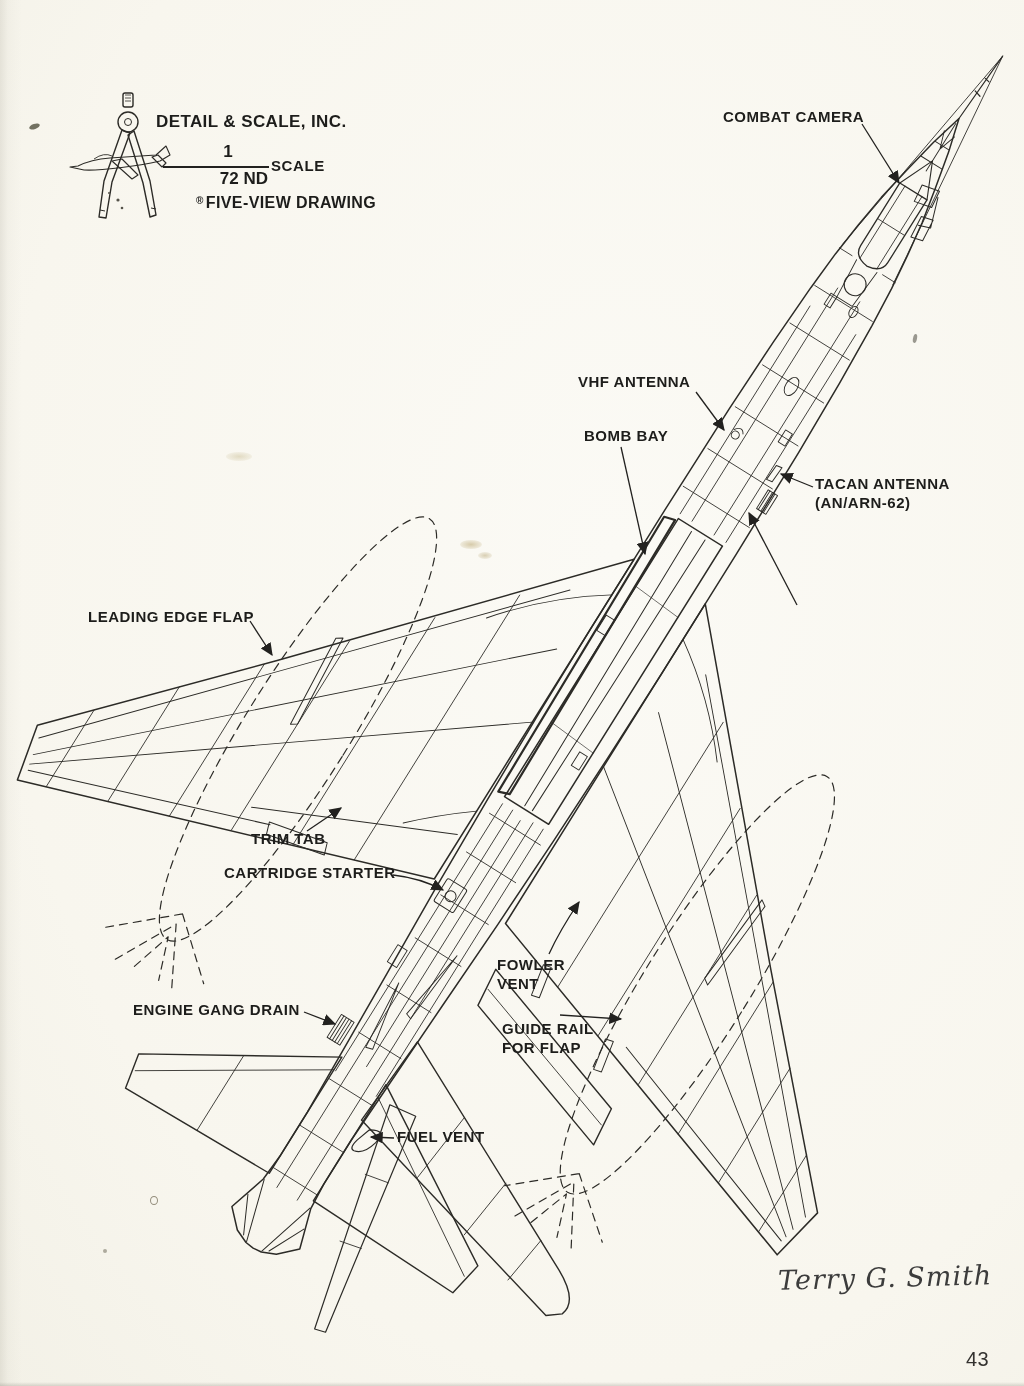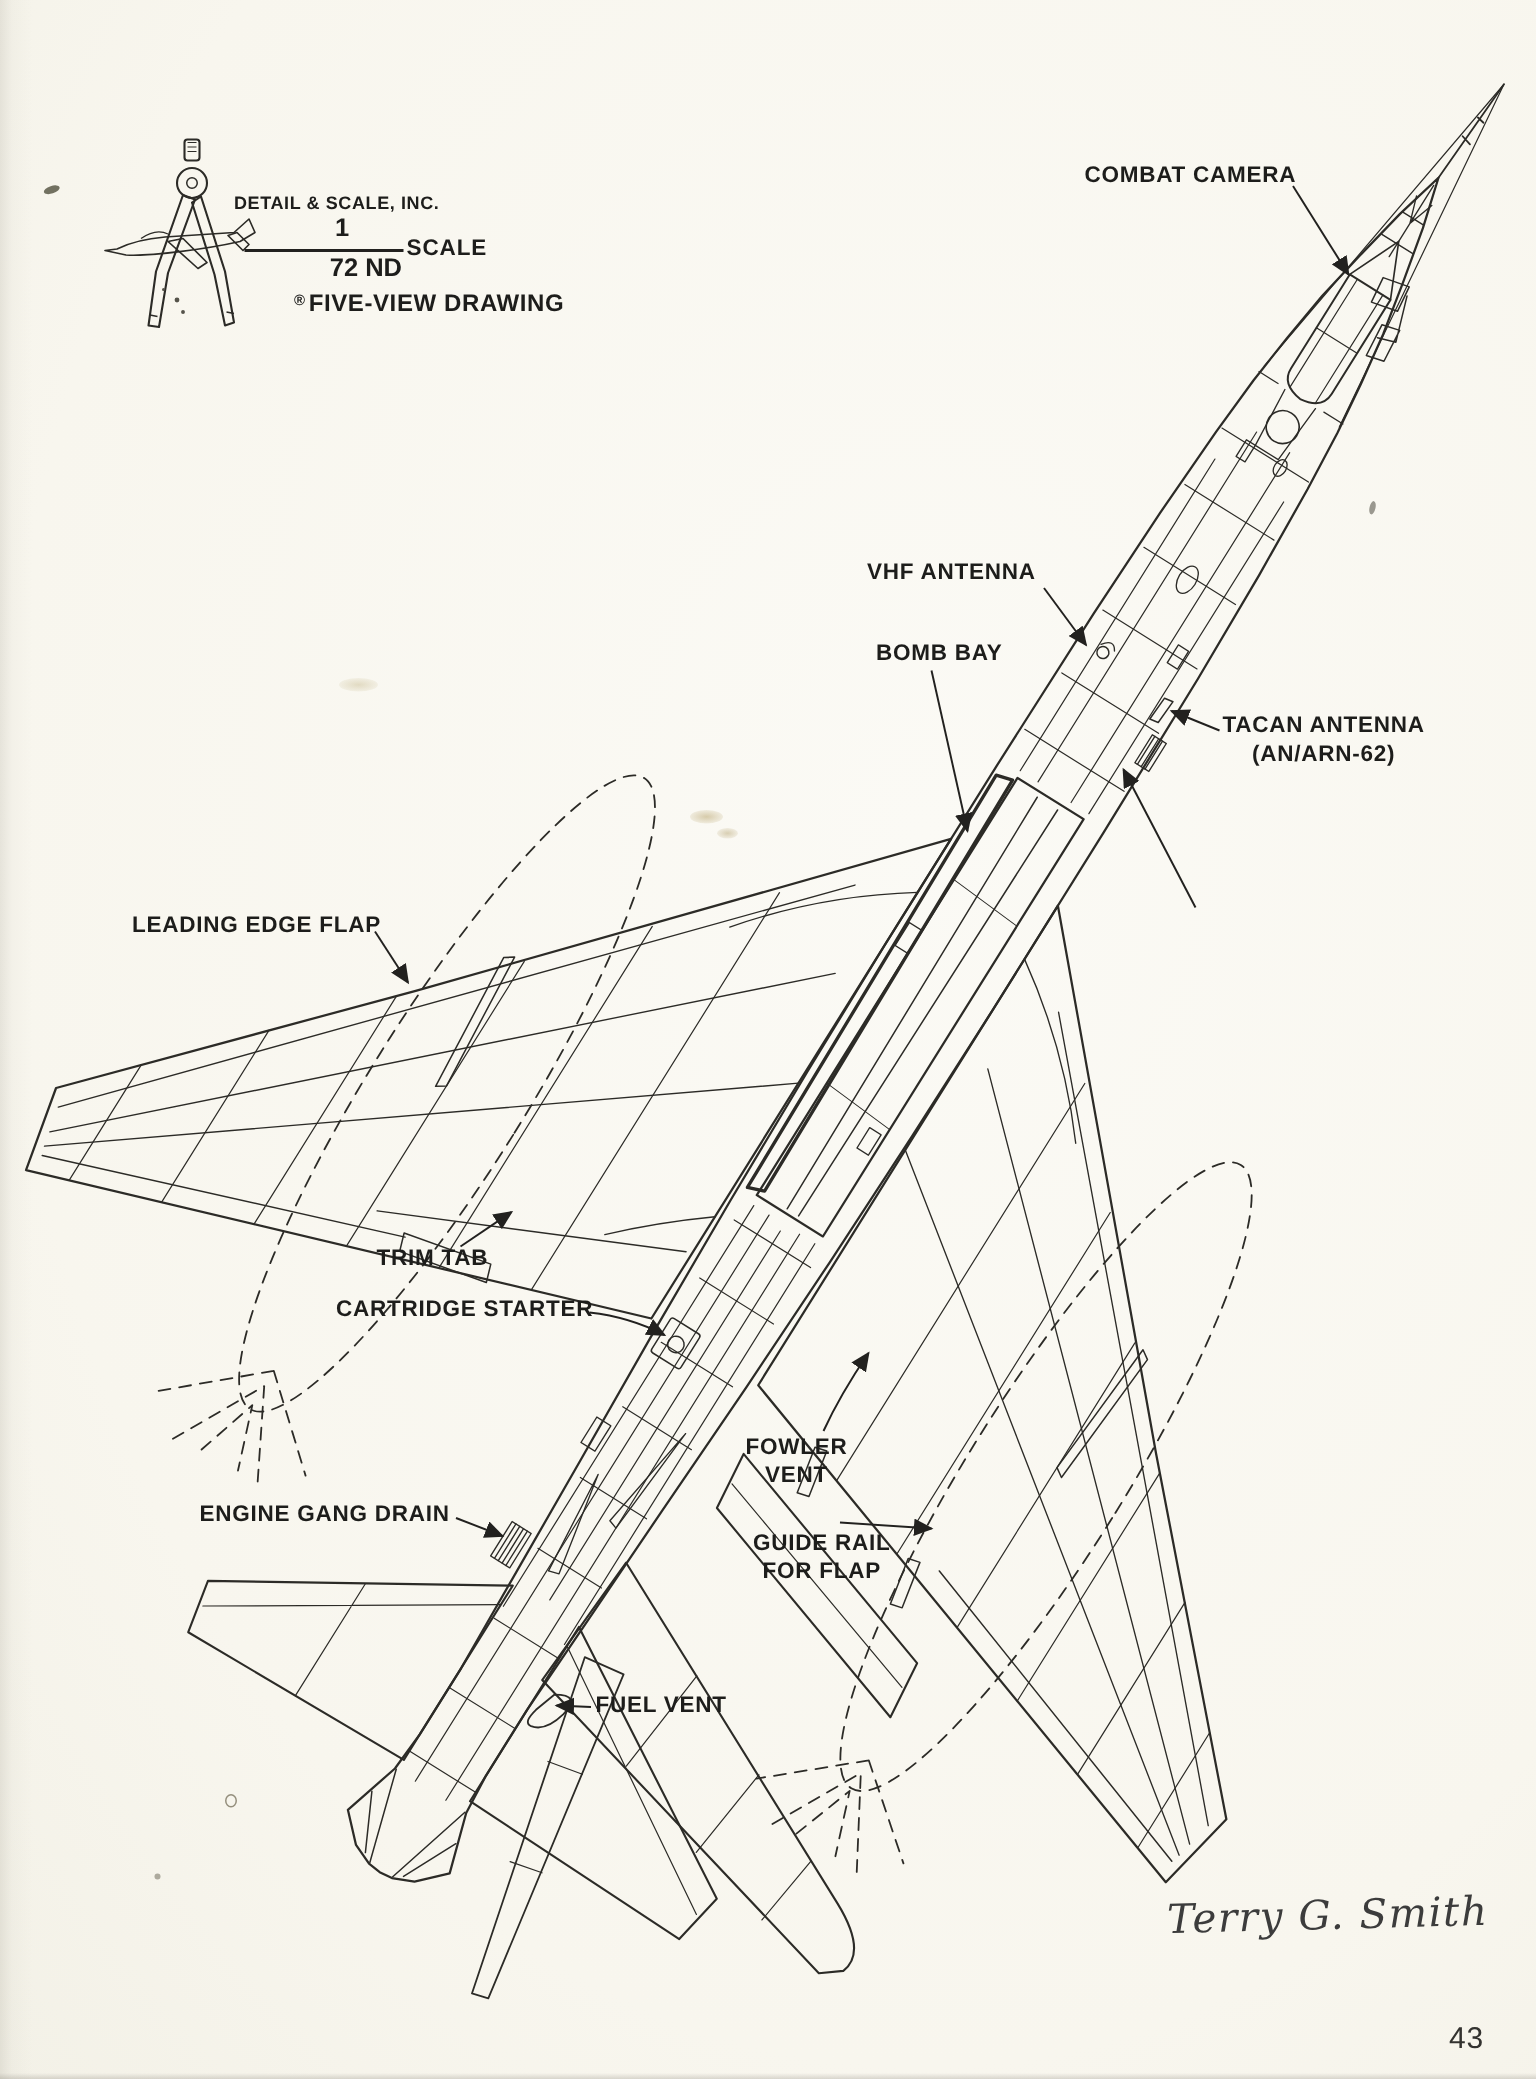--- a/index.html
+++ b/index.html
@@ -4,29 +4,29 @@
 <style>
   html,body{margin:0;padding:0;}
   body{width:1024px;height:1386px;position:relative;overflow:hidden;
        background:#faf8f1;font-family:"Liberation Sans",sans-serif;}
   #page{position:absolute;inset:0;
         background:linear-gradient(90deg,rgba(120,115,100,.14) 0,rgba(120,115,100,.04) 8px,rgba(0,0,0,0) 22px),
                    linear-gradient(0deg,rgba(120,115,105,.25) 0,rgba(0,0,0,0) 4px),
                    radial-gradient(ellipse at 60% 40%,#fbfaf5 0%,#f8f6ee 70%,#f3f1e7 100%);}
   .lbl{position:absolute;font-weight:bold;font-size:15px;line-height:19px;
        letter-spacing:.5px;color:#1d1d1b;white-space:nowrap;}
-  .lbl span{display:block;text-align:center;}
+  .lbl span{display:block;}
   svg{position:absolute;left:0;top:0;}
   .sig{position:absolute;left:778px;top:1262px;font-family:"DejaVu Serif",serif;
        font-style:italic;font-size:27px;color:#3c3c3c;transform:rotate(-1.5deg);
        letter-spacing:1px;}
   .pagenum{position:absolute;left:966px;top:1348px;font-size:20px;color:#33322f;
        letter-spacing:.5px;}
   .logo-t{position:absolute;font-weight:bold;color:#1d1d1b;}
-  #logo-company{left:156px;top:128px;font-size:12px;letter-spacing:.4px;}
+  #logo-company{left:156px;top:112px;font-size:17px;letter-spacing:.4px;}
   #scale-num{left:188px;top:142px;width:80px;text-align:center;font-size:17px;}
   #scale-bar{position:absolute;left:163px;top:166px;width:106px;height:2px;background:#22211f;}
   #scale-den{left:188px;top:169px;width:80px;text-align:right;font-size:17px;}
   #scale-word{left:271px;top:157px;font-size:15px;letter-spacing:.6px;}
   #drawing-type{left:156px;top:194px;font-size:16px;letter-spacing:.4px;padding-left:40px;}
   #drawing-type .reg{font-size:10px;vertical-align:4px;margin-right:2px;}
   .stain{position:absolute;border-radius:50%;pointer-events:none;}
 </style>
 </head>
 <body>

